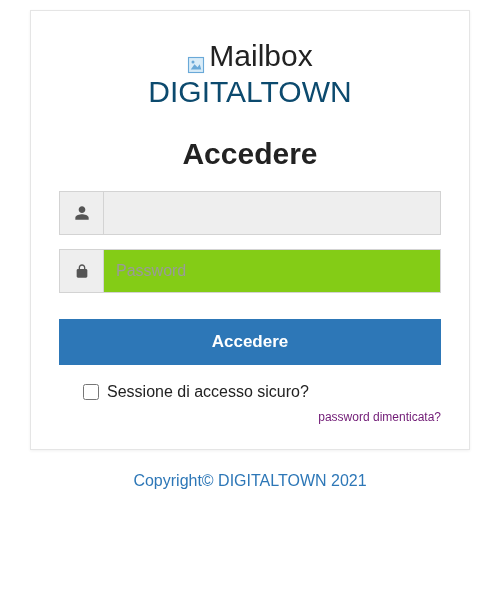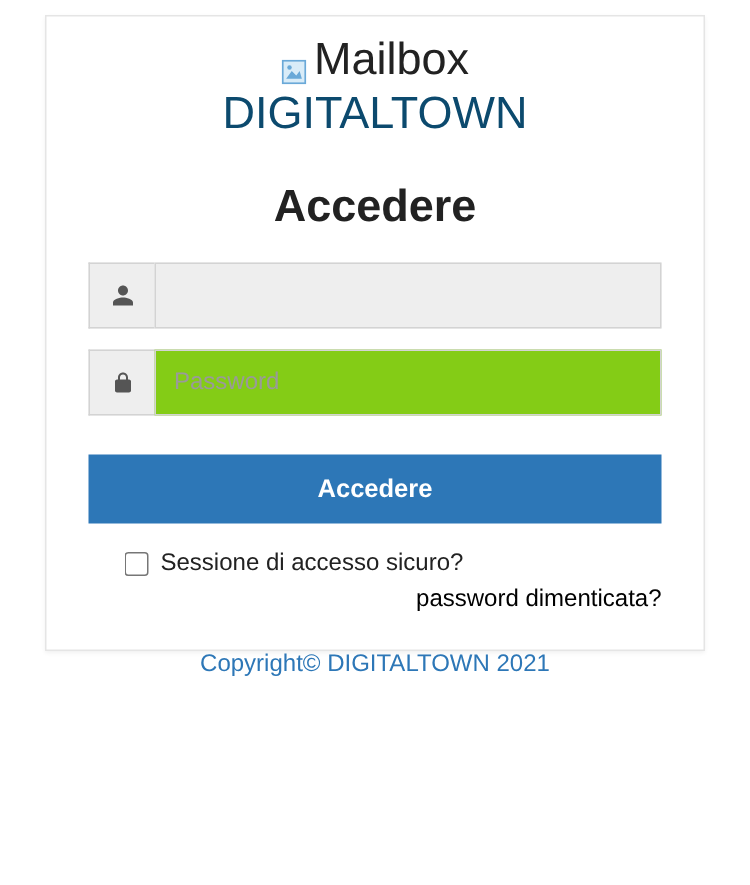--- a/index.html
+++ b/index.html
@@ -12,21 +12,21 @@
       flex-direction: column;
       align-items: center;
       padding: 10px 20px;
     }
     .login-card {
       background: #fff;
       border: 1px solid #e5e5e5;
       box-shadow: 0 1px 3px rgba(0,0,0,0.06);
       width: 100%;
       max-width: 440px;
-      padding: 12px 28px 24px;
+      padding: 28px 28px 24px;
       display: flex;
       flex-direction: column;
       align-items: center;
     }
     .brand-row {
       display: flex;
       flex-direction: column;
       align-items: center;
       color: #333;
     }
@@ -110,26 +110,27 @@
     .row-checkbox input[type="checkbox"] {
       width: 16px;
       height: 16px;
       cursor: pointer;
     }
     .forgot-row {
       width: 100%;
       text-align: right;
     }
     .forgot-link {
-      color: #000000;
-      font-size: 16px;
+      color: #701a75;
+      font-size: 12px;
       text-decoration: none;
       cursor: pointer;
     }
     .footer {
+      margin-top: 22px;
       font-size: 16px;
       color: #2d77b7;
       text-align: center;
     }
   </style>
 </head>
 <body>
 
 <div class="login-card">
 

